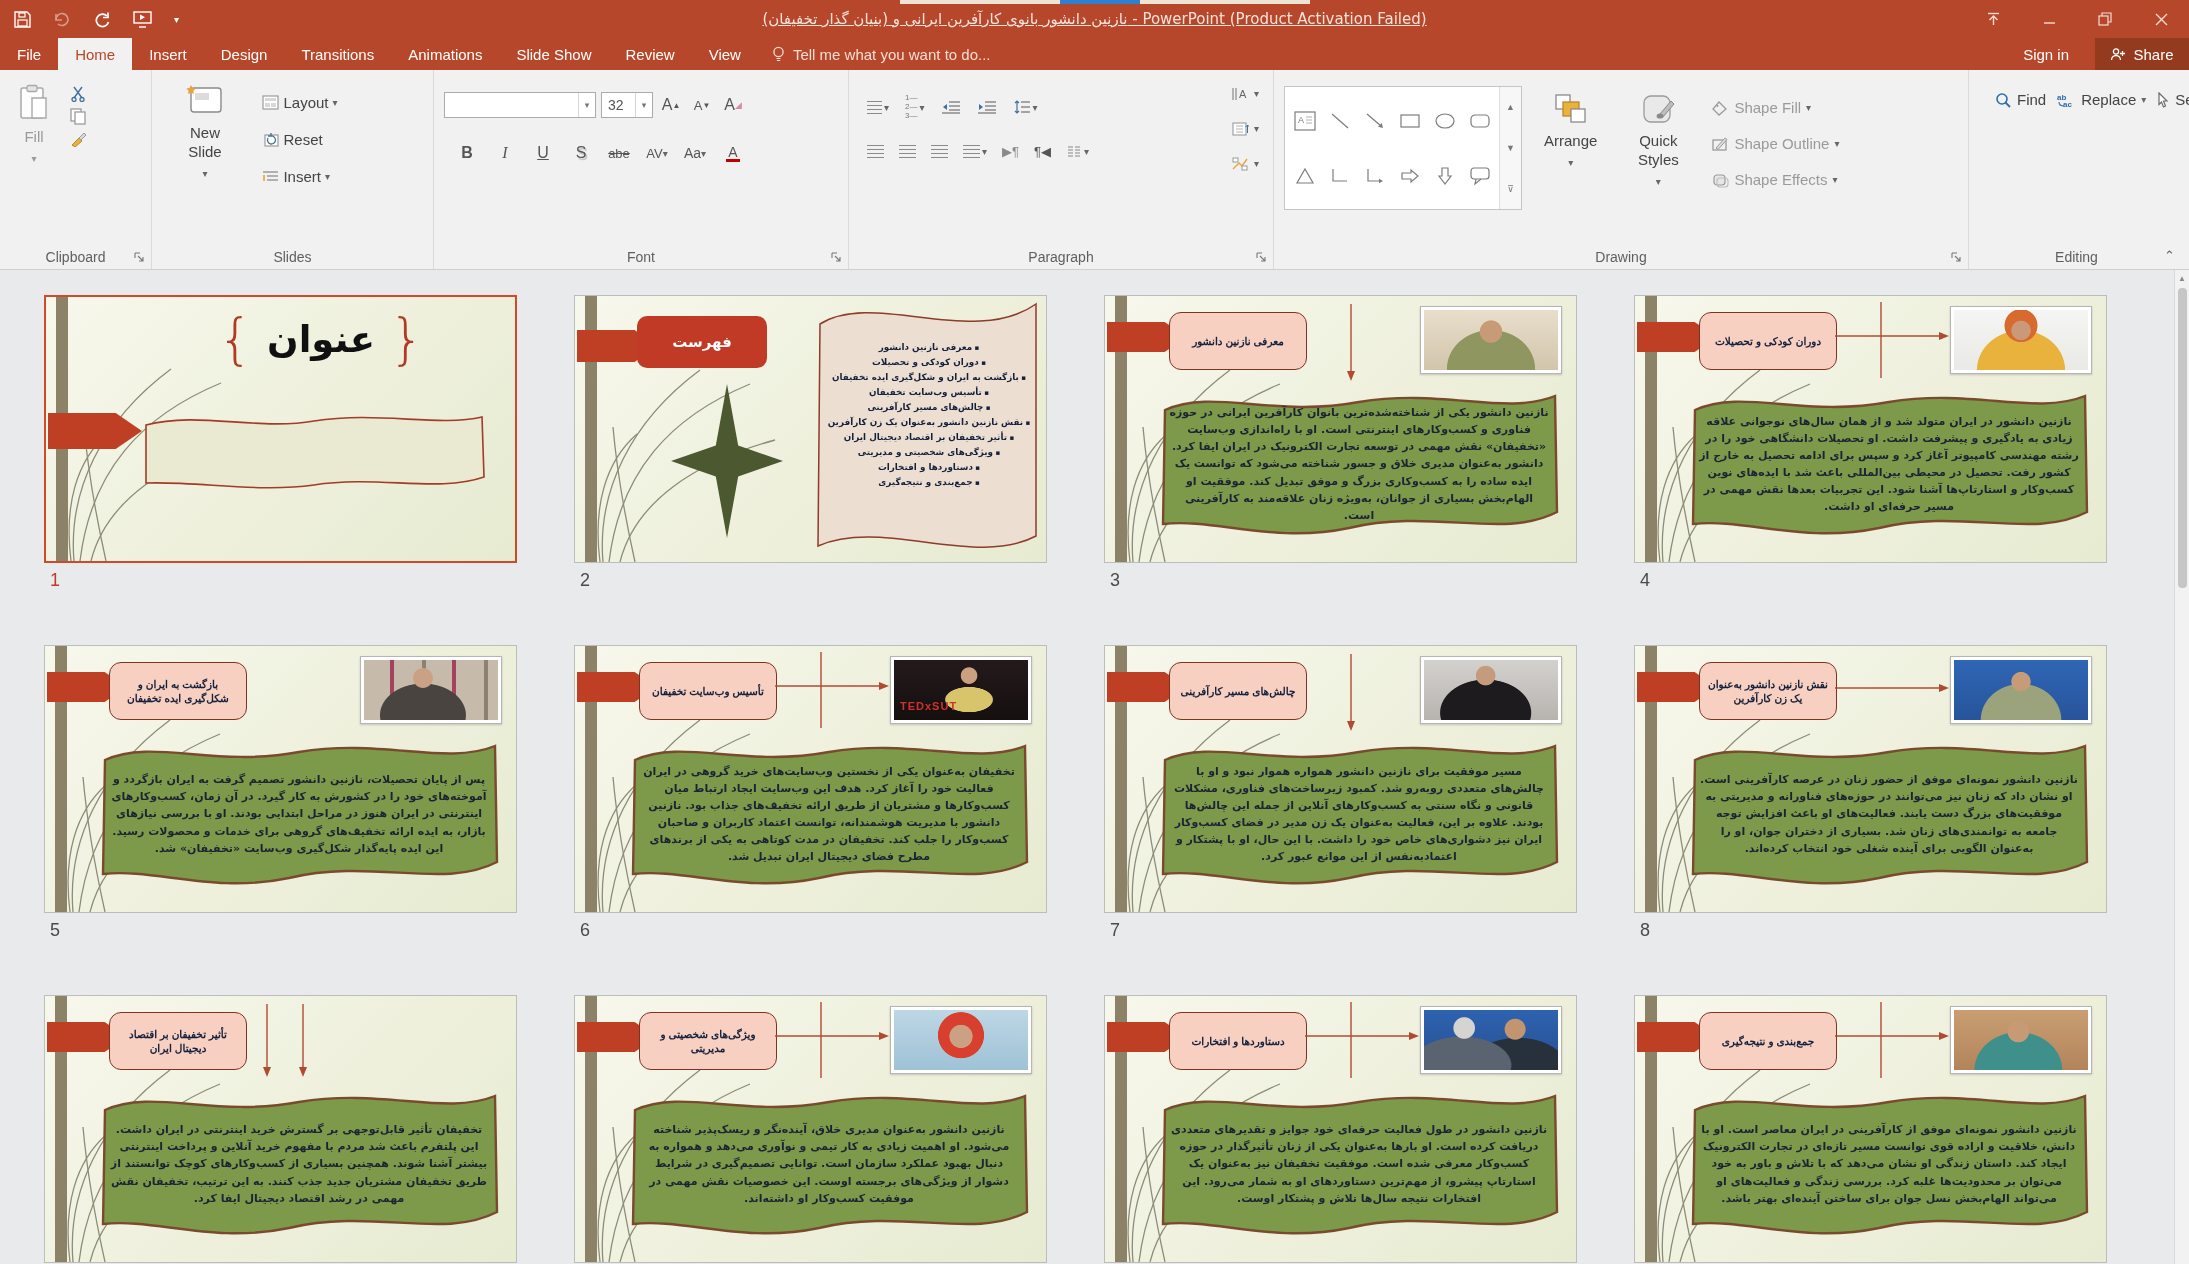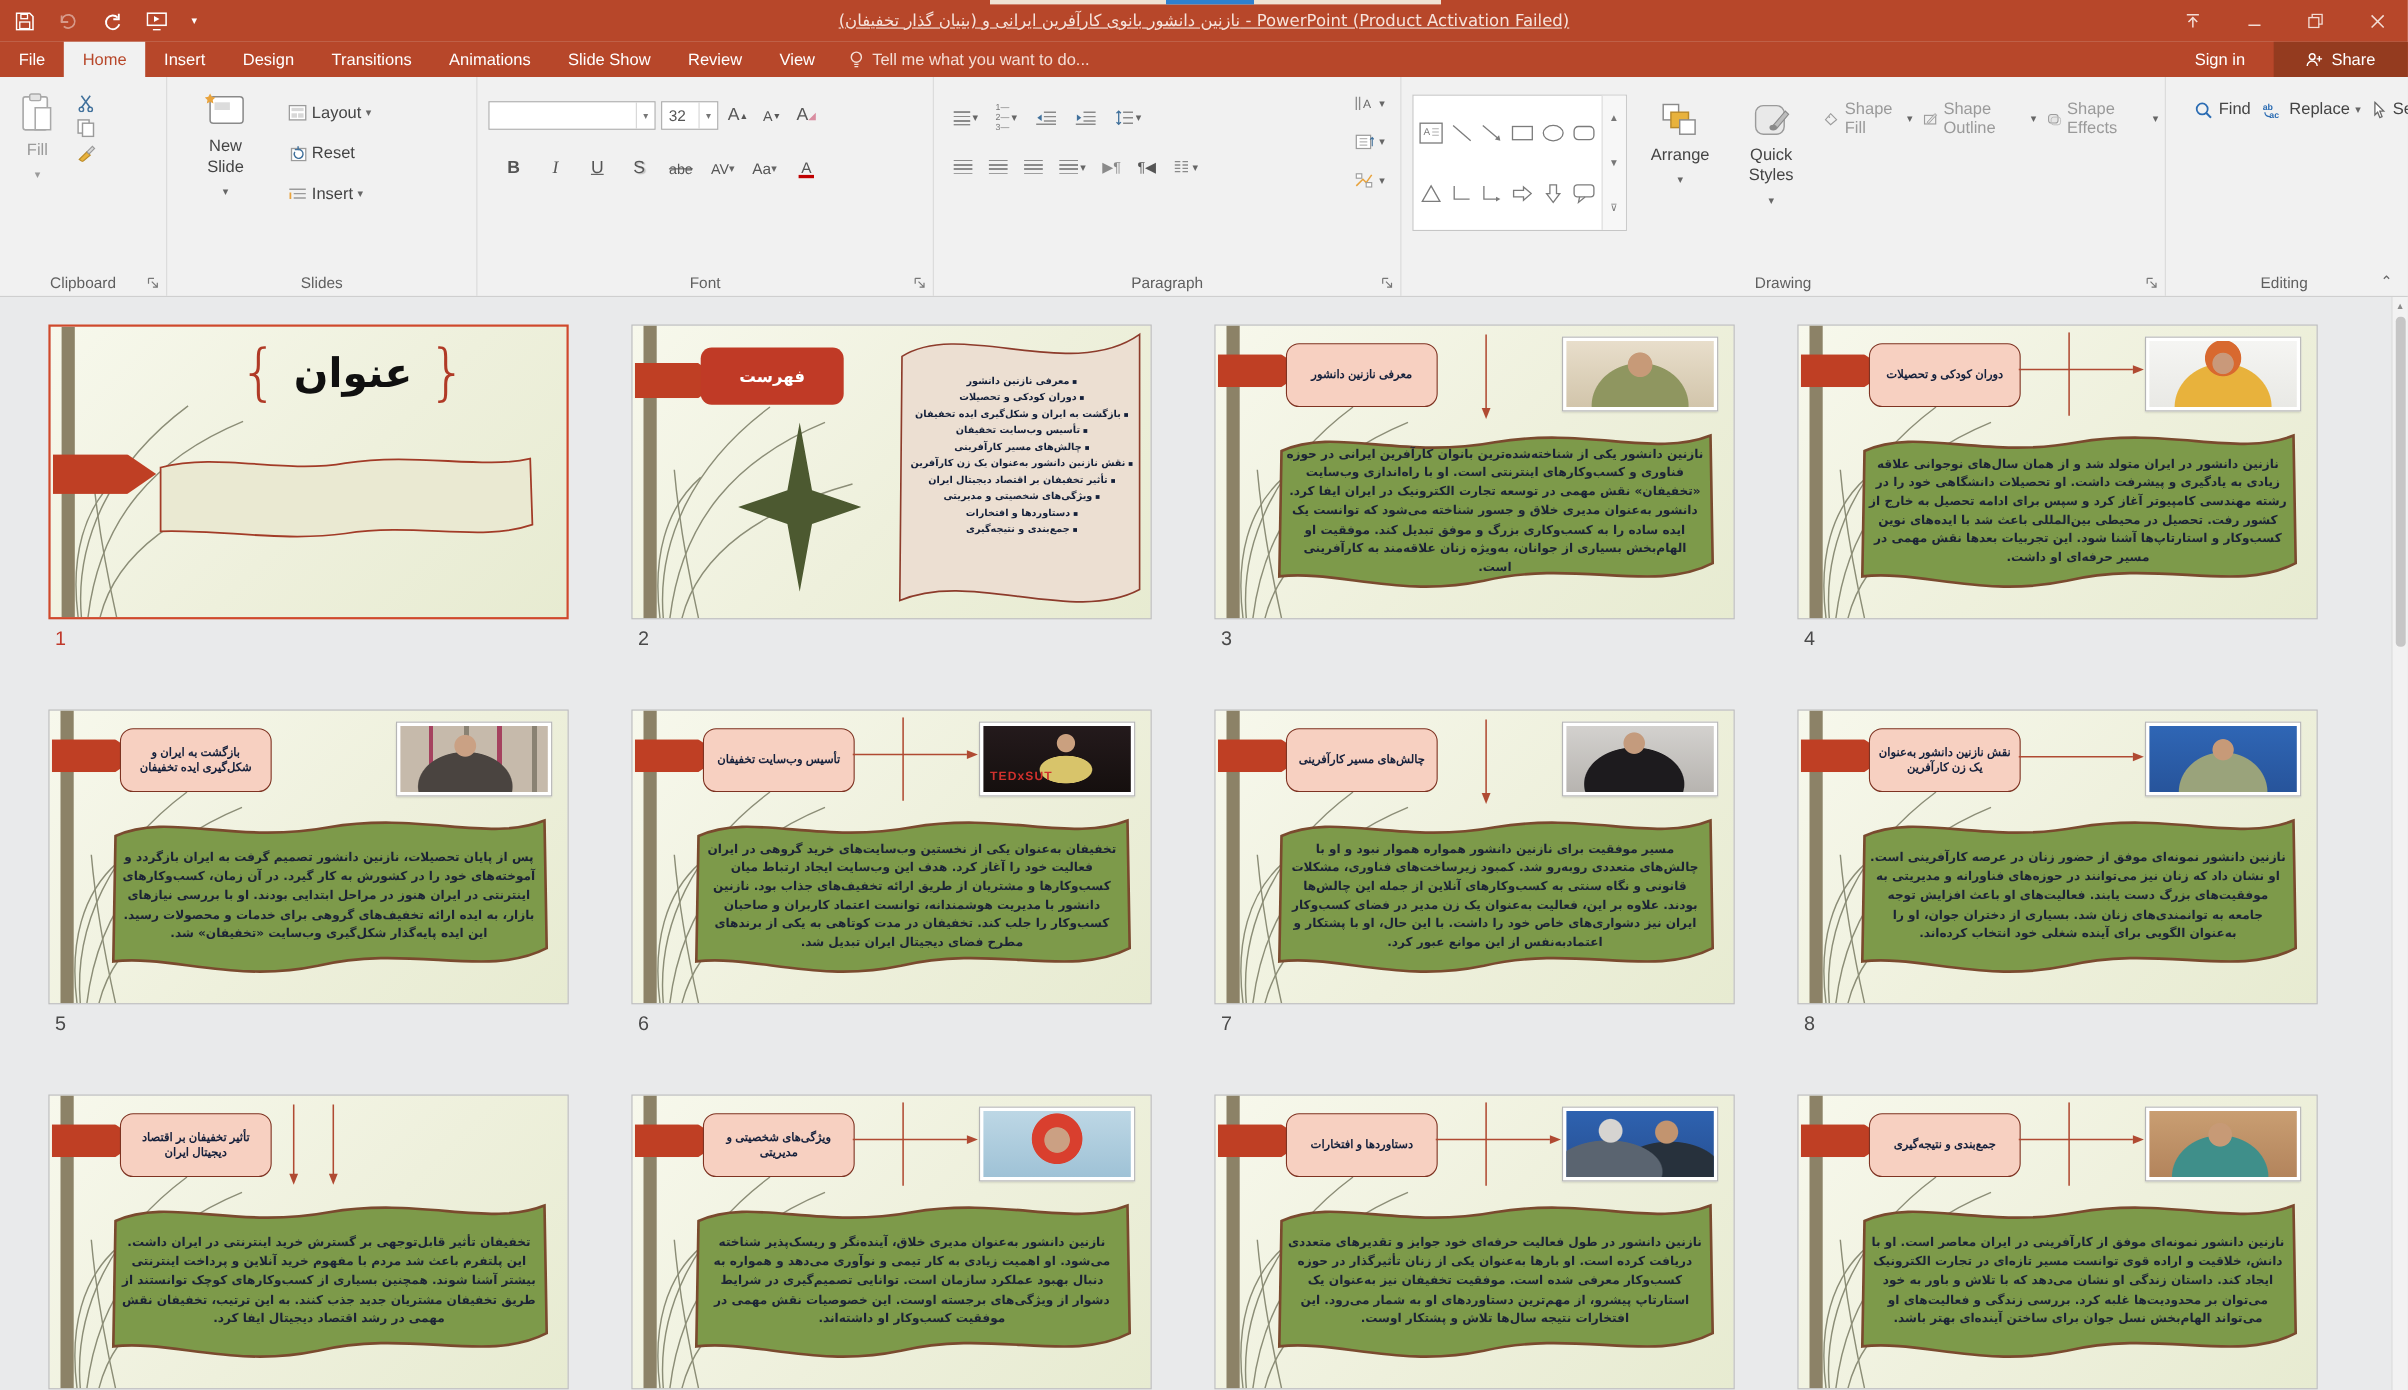--- a/index.html
+++ b/index.html
@@ -19,21 +19,21 @@
   .winctl { position:absolute; right:0; top:0; height:38px; display:flex; }
   .winctl .wbtn { width:56px; height:38px; display:flex; align-items:center; justify-content:center; color:#f3ddd5; }
 
   
   #tabsrow { position:relative; height:32px; background:#b7472a; display:flex; align-items:stretch; color:#fff; }
   .tab { padding:0 17px; display:flex; align-items:center; font-size:15px; cursor:default; }
   .tab.active { background:#f1f1f1; color:#b7472a; }
   .tellme { display:flex; align-items:center; gap:8px; margin-left:14px; font-size:15px; color:#f4ded6; }
   .rightbar { position:absolute; right:0; top:0; height:32px; display:flex; align-items:stretch; }
   .signin { display:flex; align-items:center; font-size:15px; padding:0 26px; color:#fff; }
-  .sharebtn { width:122px; background:#943b1f; display:flex; align-items:center; justify-content:center; gap:7px; font-size:15px; }
+  .sharebtn { width:94px; background:#943b1f; display:flex; align-items:center; justify-content:center; gap:7px; font-size:15px; }
 
   
   #ribbon { position:relative; height:200px; background:#f1f1f1; border-bottom:1px solid #cfcfcf; display:flex; }
   .group { position:relative; border-right:1px solid #dadada; padding:8px 6px 26px 10px; }
   .glabel { position:absolute; bottom:4px; left:0; right:0; text-align:center; font-size:14px; color:#5f5f5f; }
   .launcher { position:absolute; bottom:5px; right:5px; width:13px; height:13px; }
   .bigbtn { display:inline-flex; flex-direction:column; align-items:center; justify-content:flex-start;
     gap:6px; padding:6px 8px; font-size:15px; color:#444; text-align:center; vertical-align:top; height:152px; }
   .bigbtn .lbl { line-height:1.25; }
   .caret { font-size:10px; color:#666; }
@@ -507,21 +507,21 @@
       </div>
       <div class="bigbtn" style="width:78px">
         <svg width="36" height="34" viewBox="0 0 36 34">
             <rect x="4" y="4" width="26" height="26" rx="7" fill="#e9e9e9" stroke="#9b9b9b" stroke-width="1.3"></rect>
             <path d="M20,22 L31,9 l3,3 -11,13 z" fill="#bdbdbd" stroke="#8a8a8a" stroke-width="1"></path>
             <ellipse cx="20" cy="24" rx="3.4" ry="2.6" fill="#8a8a8a"></ellipse>
           </svg>
         <span class="lbl" style="width:52px">Quick Styles</span>
         <span class="caret">▾</span>
       </div>
-      <div style="display:flex; gap:9px; padding-top:8px">
+      <div style="display:flex; flex-direction:column; gap:9px; padding-top:8px">
         <span class="stackbtn">
             <svg width="18" height="16" viewBox="0 0 18 16">
               <path d="M8,2 L15,9 8,15 2,9 z" fill="none" stroke="#9b9b9b" stroke-width="1.3"></path>
               <circle cx="6.5" cy="6" r="1" fill="#9b9b9b"></circle>
             </svg>
             <span>Shape Fill</span>
             <span class="caret">▾</span>
           </span>
         <span class="stackbtn">
             <svg width="18" height="16" viewBox="0 0 18 16">

